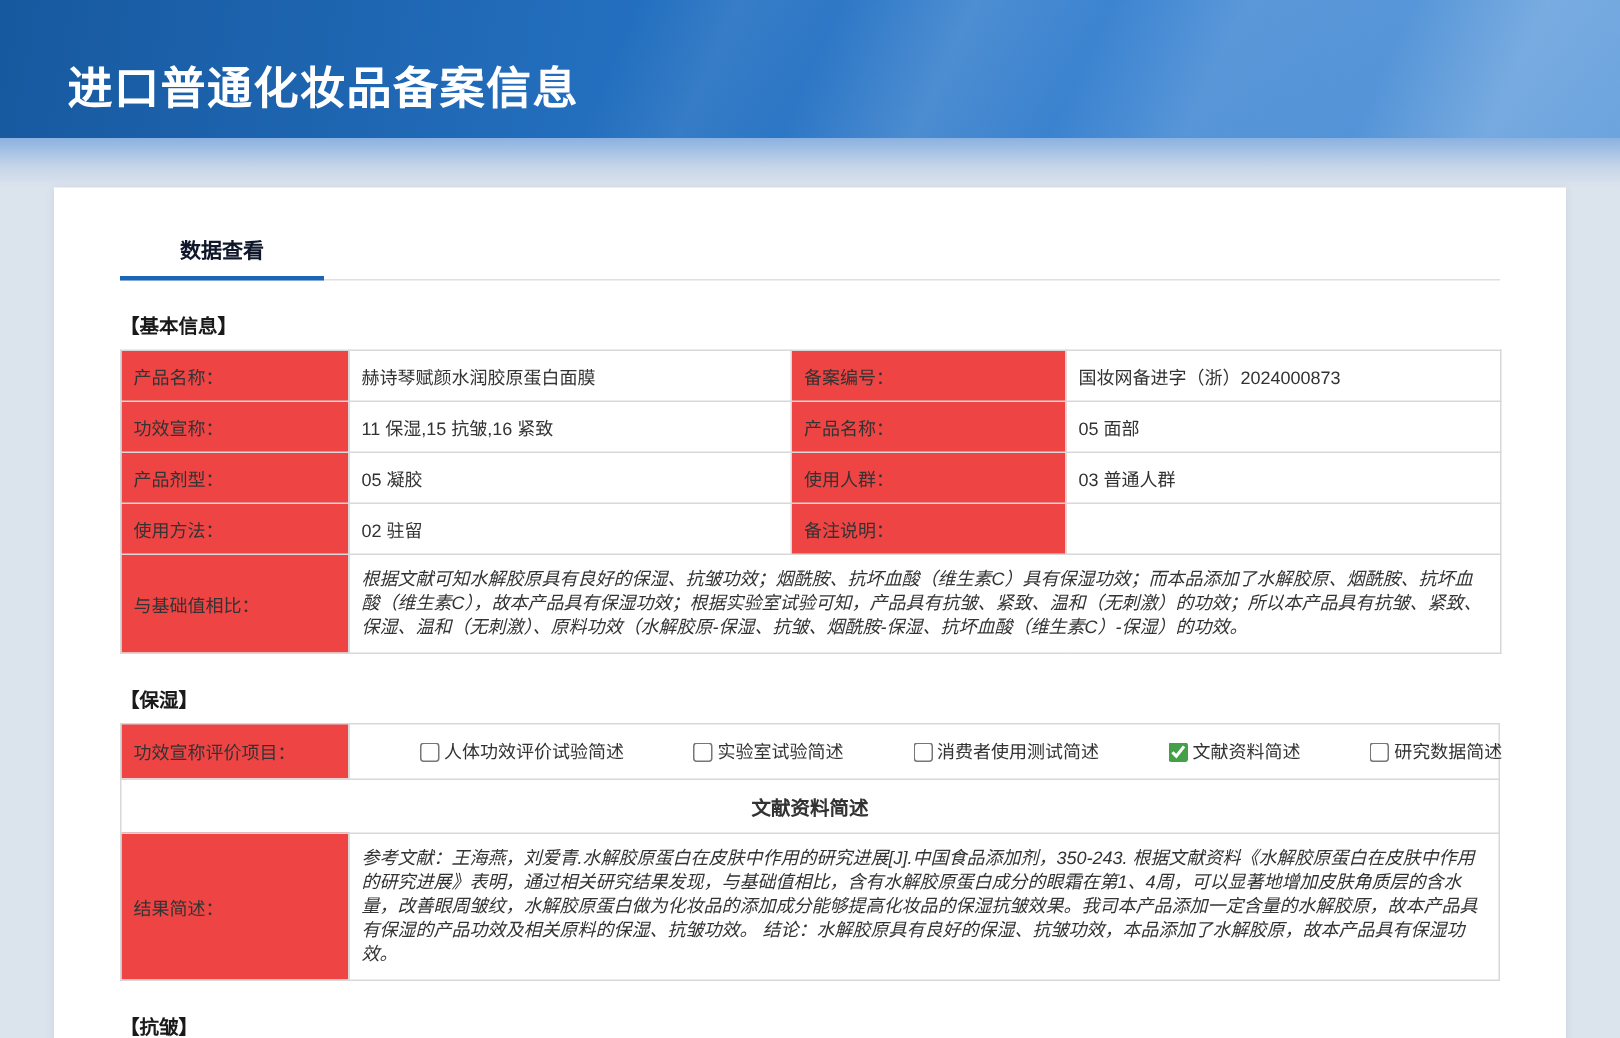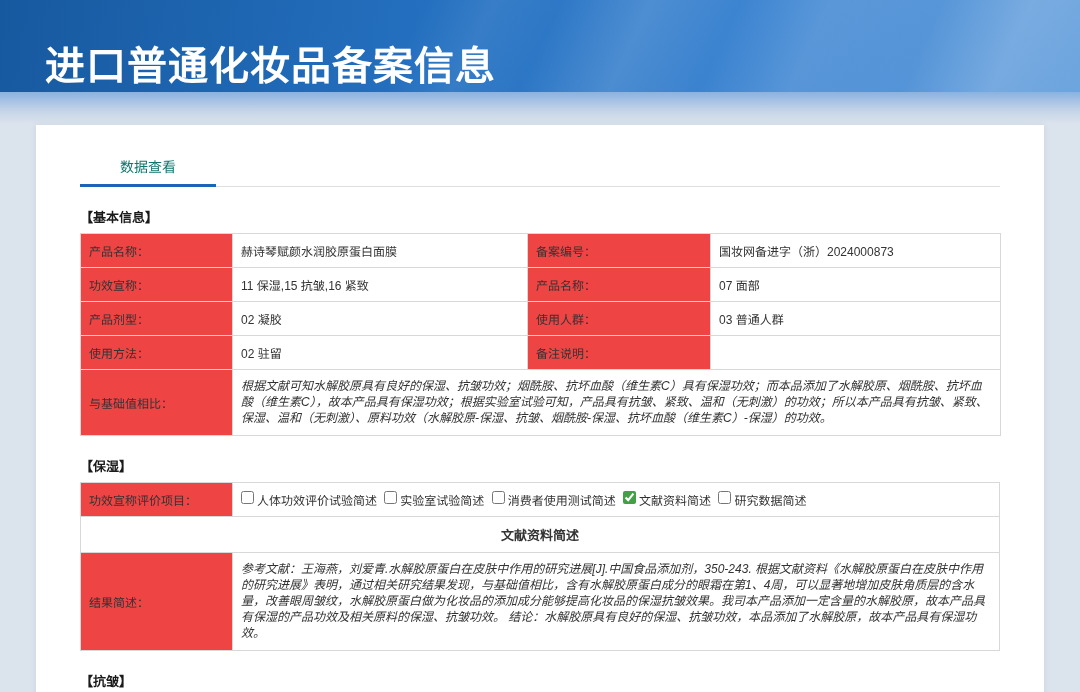--- a/index.html
+++ b/index.html
@@ -17,40 +17,40 @@
   .banner::before {
     content: ""; position: absolute; inset: 0;
     background: linear-gradient(115deg,
       transparent 38%, rgba(255,255,255,.07) 44%, transparent 50%,
       rgba(255,255,255,.12) 58%, transparent 66%,
       rgba(255,255,255,.10) 74%, transparent 84%,
       rgba(255,255,255,.14) 92%, transparent 100%);
   }
   .banner h1 {
     position: absolute; left: 45px; top: 34px;
-    color: #ffffff; font-size: 40px; font-weight: bold; letter-spacing: 1px;
+    color: #ffffff; font-size: 30px; font-weight: bold; letter-spacing: 1px;
   }
   .banner-fade {
     height: 32px;
     background: linear-gradient(to bottom, #8ab2e0, #c6d5e8 60%, #dbe3ed);
   }
 
   
   .main { padding: 1px 36px 0 36px; }
   .card {
     background: #ffffff; min-height: 600px;
     padding: 22px 44px 40px 44px;
     box-shadow: 0 0 6px rgba(30,60,110,0.08);
   }
 
   
   .tabbar { border-bottom: 1px solid #dfdfdf; display: flex; }
   .tab {
     padding: 9px 40px 8px 40px; margin-bottom: -1px;
-    font-size: 14px; font-weight: normal; color: #0f766e;
+    font-size: 14px; font-weight: bold; color: #0f172a;
     border-bottom: 3px solid #1b64b8; cursor: pointer;
   }
 
   
   .section-title {
     margin: 20px 0 7px 0; font-size: 13px; font-weight: bold; color: #1a1a1a;
   }
 
   table.info-table {
     width: 100%; border-collapse: collapse; table-layout: fixed;
@@ -62,22 +62,22 @@
   td.label {
     background: #ef4444; font-weight: normal; color: #333; margin-top: 24px;
   }
   td.value { background: #ffffff; }
   td.longtext {
     line-height: 1.35; padding: 6px 10px; color: #333; font-style: italic;
   }
   td.cb-cell { padding: 5px 8px; white-space: nowrap; }
 
   label.cb {
-    display: inline-flex; align-items: flex-start; margin-right: 4px;
-    font-size: 12px; cursor: pointer;
+    display: inline-flex; align-items: flex-end; margin-right: 4px;
+    font-size: 12px; cursor: pointer; margin-left: 39px;
   }
   label.cb input[type="checkbox"] {
     width: 13px; height: 13px; margin: 0 3px 0 0;
     accent-color: #43a047;
   }
 
   td.subsection {
     padding: 40px 0 7px 0; text-align: center;
     font-weight: bold; font-size: 13px; background: #ffffff;
   }
@@ -110,25 +110,25 @@
         <tr>
           <td class="label">产品名称：</td>
           <td class="value">赫诗琴赋颜水润胶原蛋白面膜</td>
           <td class="label">备案编号：</td>
           <td class="value">国妆网备进字（浙）2024000873</td>
         </tr>
         <tr>
           <td class="label">功效宣称：</td>
           <td class="value">11 保湿,15 抗皱,16 紧致</td>
           <td class="label">产品名称：</td>
-          <td class="value">07 面部</td>
+          <td class="value">05 面部</td>
         </tr>
         <tr>
           <td class="label">产品剂型：</td>
-          <td class="value">02 凝胶</td>
+          <td class="value">05 凝胶</td>
           <td class="label">使用人群：</td>
           <td class="value">03 普通人群</td>
         </tr>
         <tr>
           <td class="label">使用方法：</td>
           <td class="value">02 驻留</td>
           <td class="label">备注说明：</td>
           <td class="value"></td>
         </tr>
         <tr>

